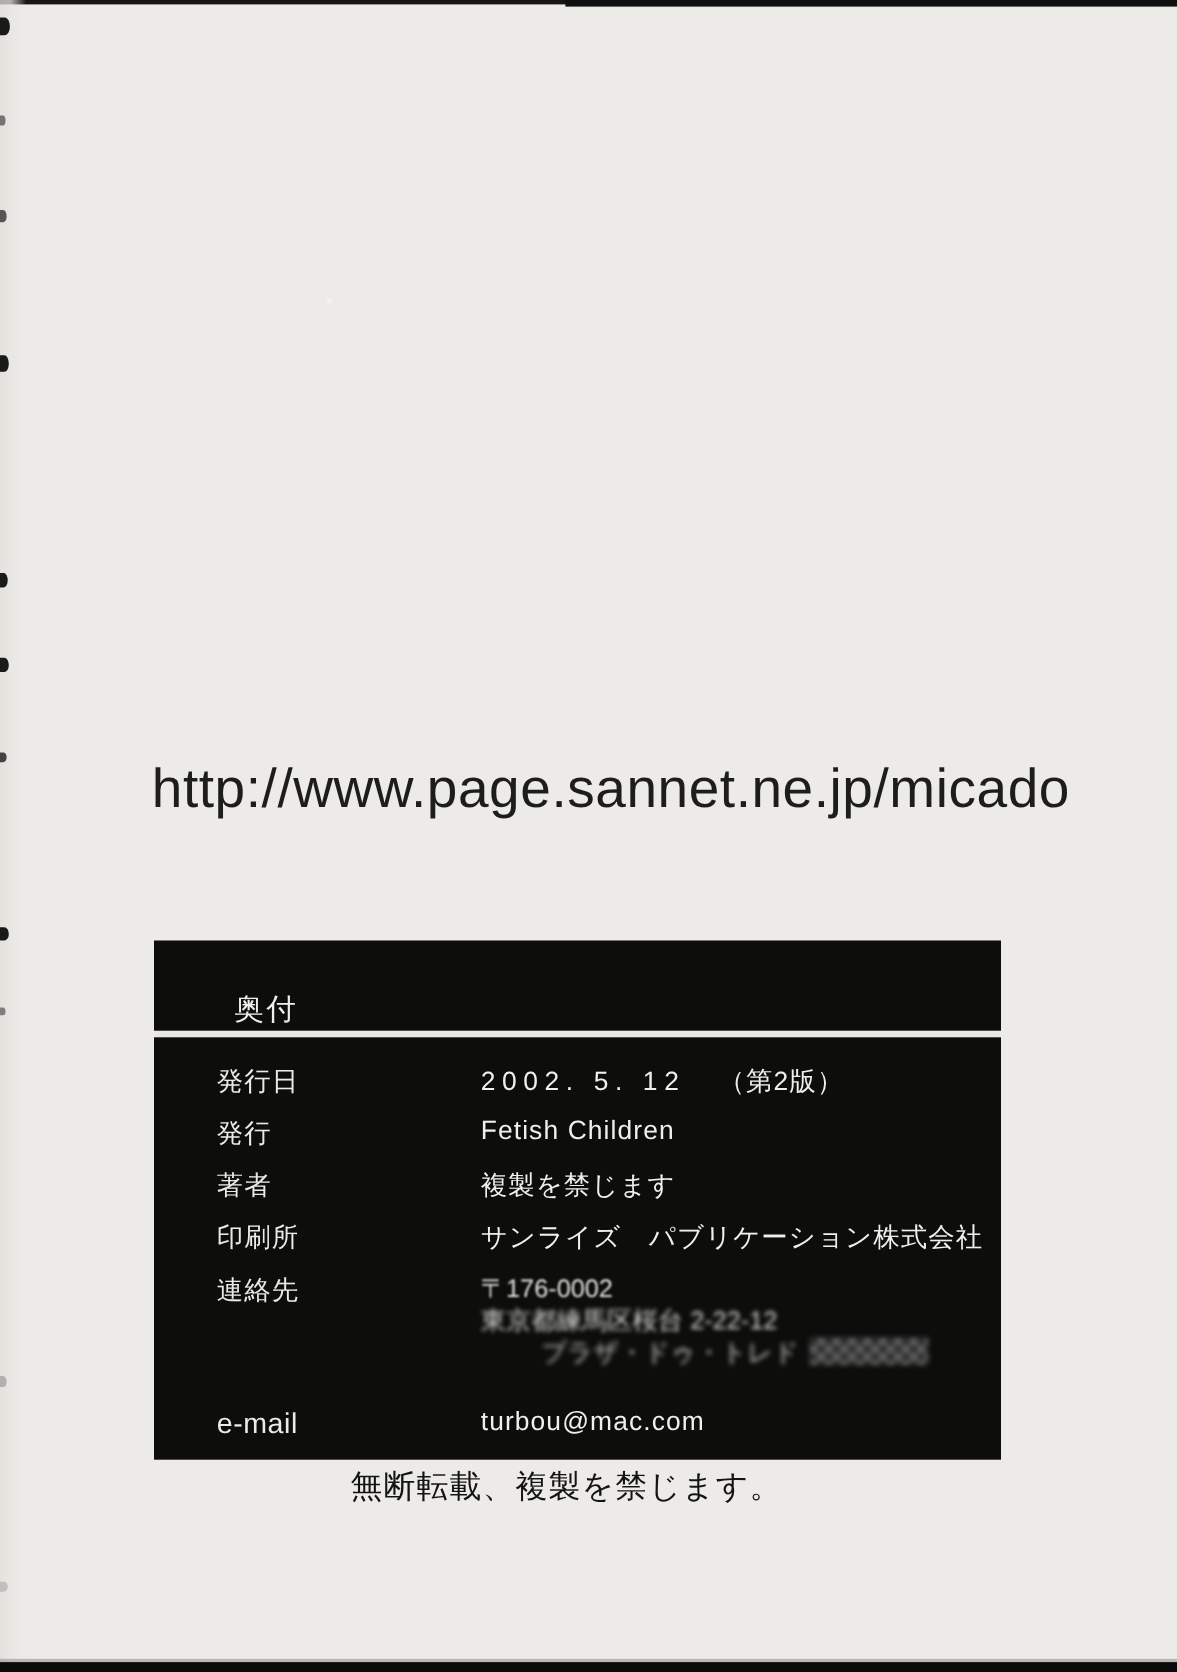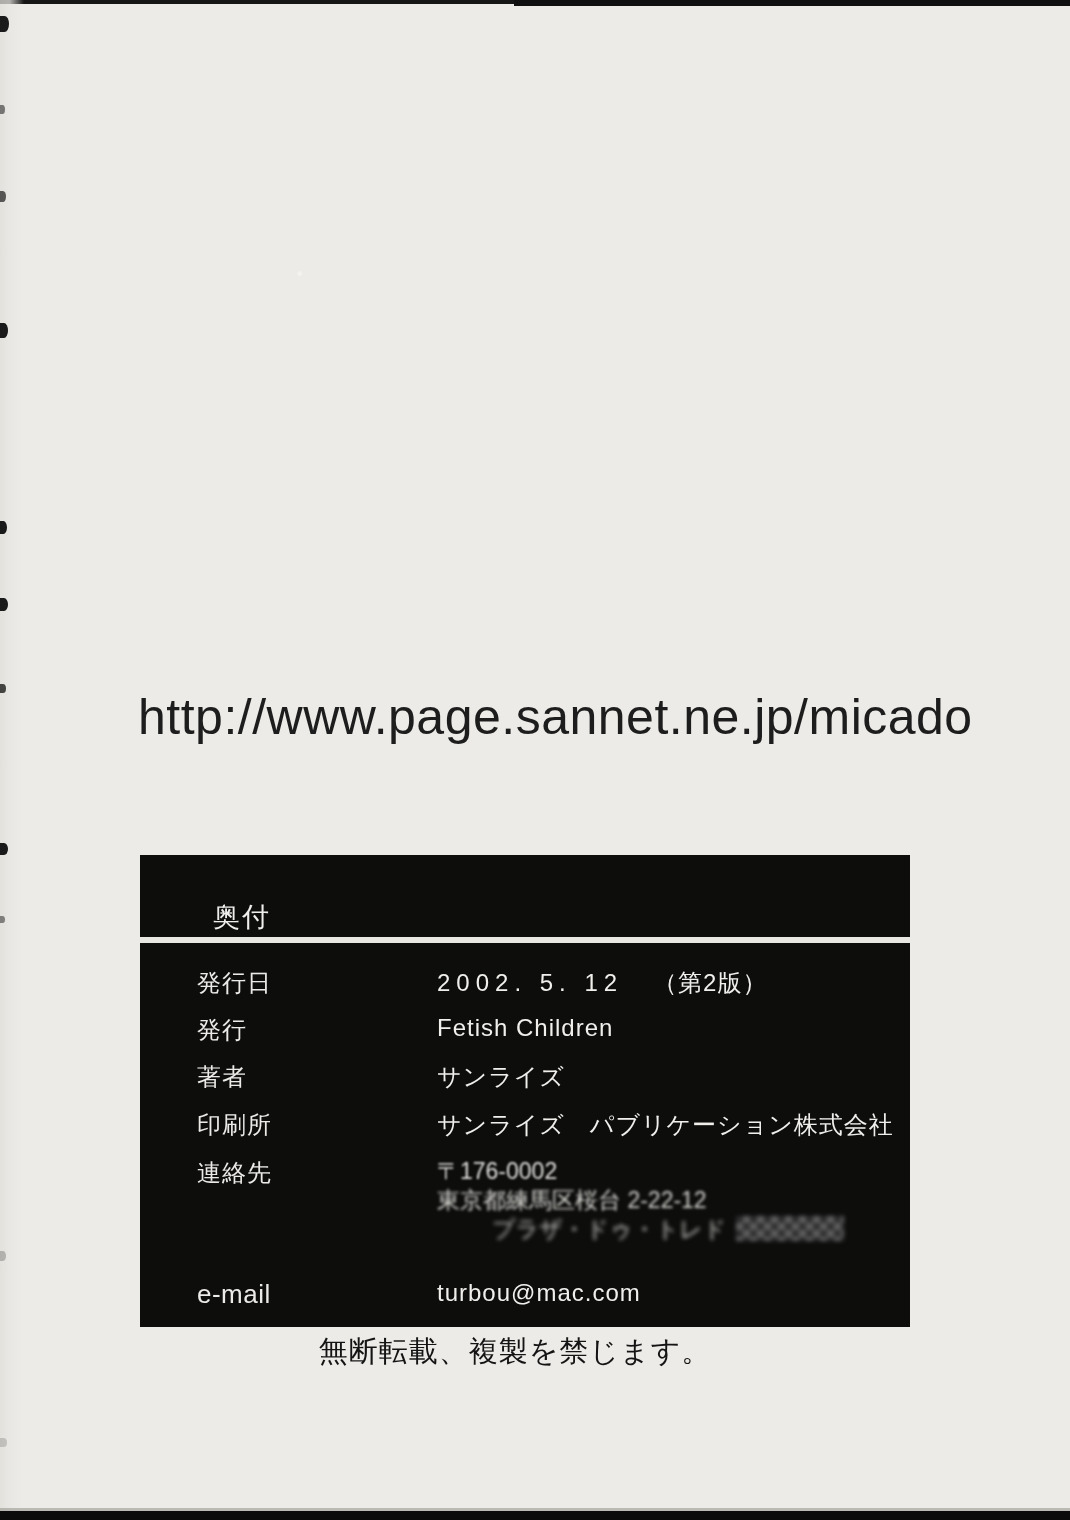--- a/index.html
+++ b/index.html
@@ -131,21 +131,21 @@
         <span class="row-value"><span class="date-digits">2002. 5. 12</span><span class="date-edition">（第2版）</span></span>
       </div>
 
       <div class="row r-publisher">
         <span class="row-label">発行</span>
         <span class="row-value">Fetish Children</span>
       </div>
 
       <div class="row r-author">
         <span class="row-label">著者</span>
-        <span class="row-value">サンライズ</span>
+        <span class="row-value">複製を禁じます</span>
       </div>
 
       <div class="row r-printer">
         <span class="row-label">印刷所</span>
         <span class="row-value">サンライズ　パブリケーション株式会社</span>
       </div>
 
       <div class="row r-contact">
         <span class="row-label">連絡先</span>
       </div>

